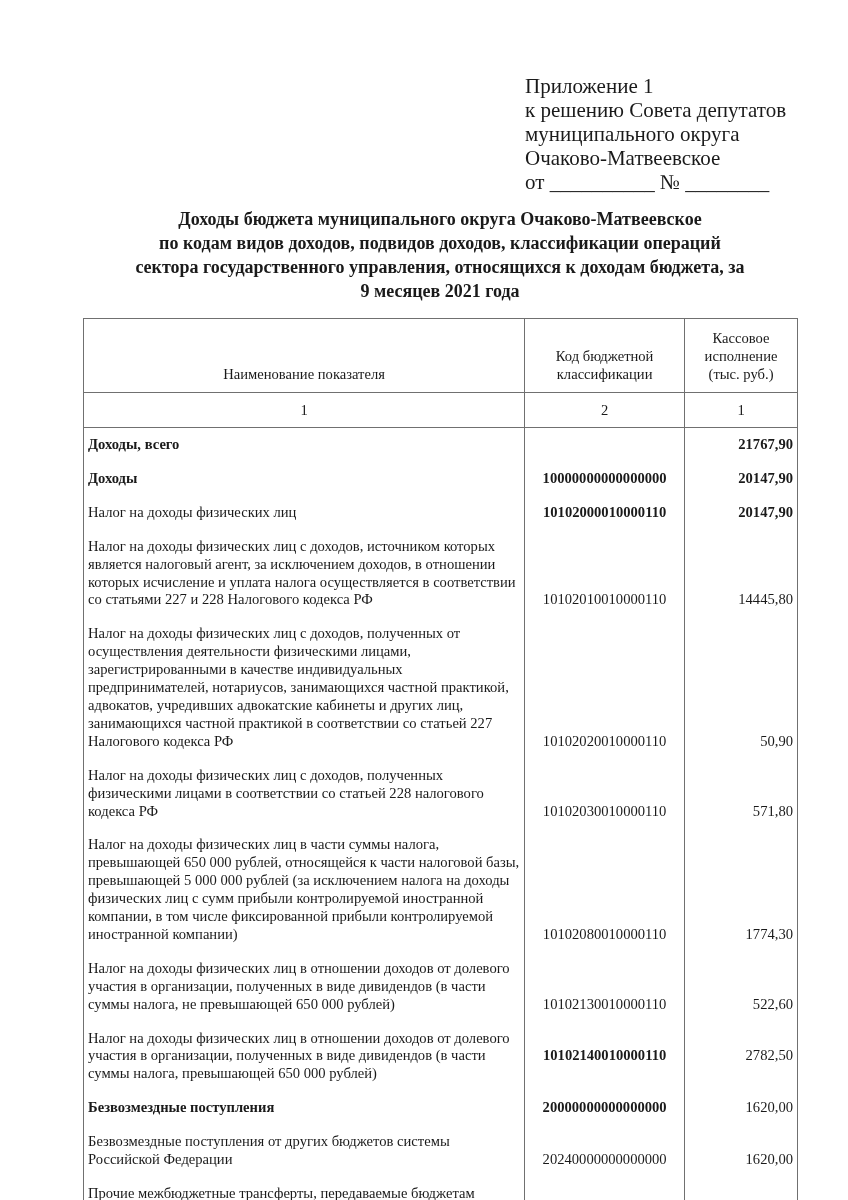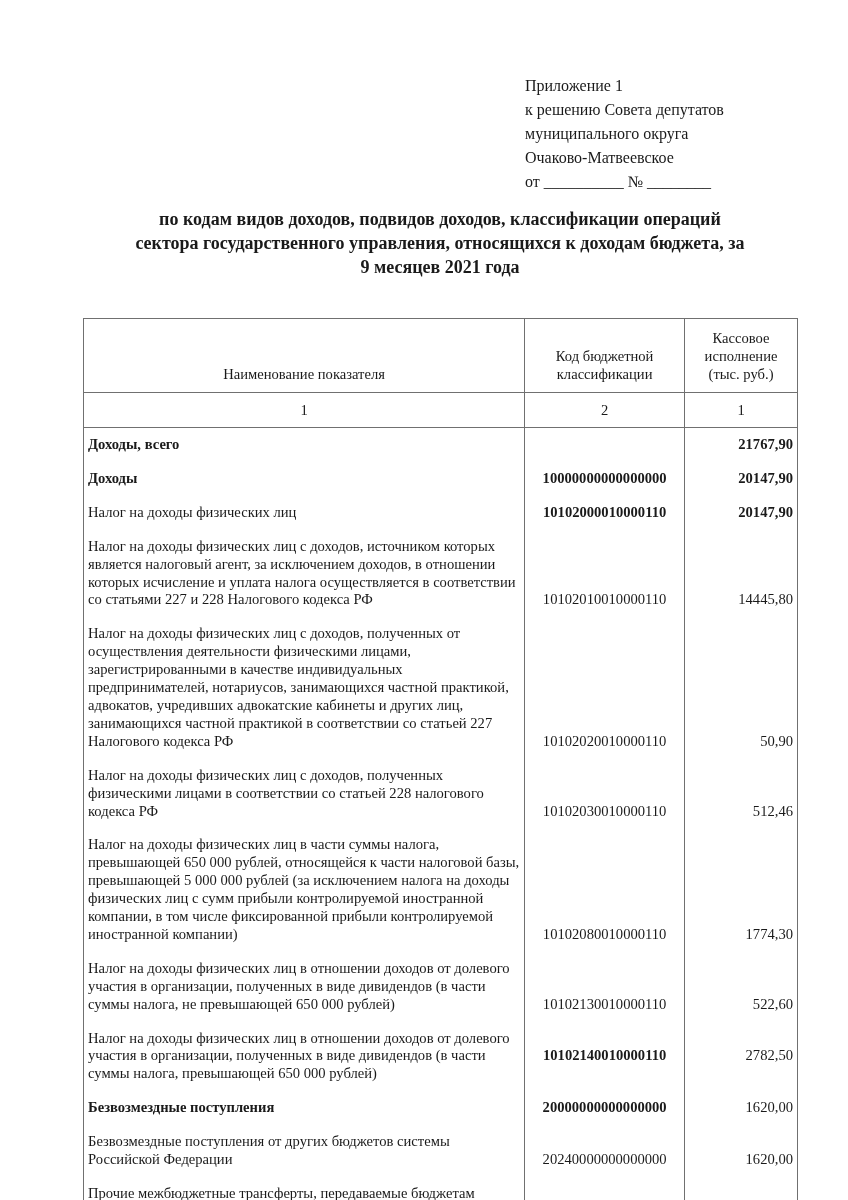--- a/index.html
+++ b/index.html
@@ -1,18 +1,18 @@
 <!DOCTYPE html>
 <html><head>
 <meta charset="utf-8">
 <style>
   html, body { margin: 0; padding: 0; background: #ffffff; }
   body { width: 848px; height: 1200px; position: relative; overflow: hidden;
          font-family: "Liberation Serif", "DejaVu Serif", serif; color: #1a1a1a; }
-  .appendix { position: absolute; left: 525px; top: 74px; font-size: 16px; line-height: 24px; }
+  .appendix { position: absolute; left: 525px; top: 74px; font-size: 21px; line-height: 24px; }
   .appendix div { white-space: nowrap; }
   .title { position: absolute; left: 84px; top: 207px; width: 712px; text-align: center;
            font-weight: bold; font-size: 18px; line-height: 24px; }
   .title div { white-space: nowrap; }
   table.report { position: absolute; left: 83px; top: 318px; width: 715px;
                  border-collapse: collapse; font-size: 14.6px; line-height: 17.9px; }
   table.report td, table.report th { padding: 8px 4px; vertical-align: bottom; }
   table.report col.c1 { width: 442px; }
   table.report col.c2 { width: 160px; }
   table.report col.c3 { width: 113px; }
@@ -30,20 +30,21 @@
 
 <div class="appendix">
   <div>Приложение 1</div>
   <div>к решению Совета депутатов</div>
   <div>муниципального округа</div>
   <div>Очаково-Матвеевское</div>
   <div>от __________ № ________</div>
 </div>
 
 <div class="title">
+  <div>Доходы бюджета муниципального округа Очаково-Матвеевское</div>
   <div>по кодам видов доходов, подвидов доходов, классификации операций</div>
   <div>сектора государственного управления, относящихся к доходам бюджета, за</div>
   <div>9 месяцев 2021 года</div>
 </div>
 
 <table class="report">
   <colgroup>
       <col class="c1">
       <col class="c2">
       <col class="c3">
@@ -82,21 +83,21 @@
         <td class="amt">14445,80</td>
       </tr>
       <tr>
         <td class="">Налог на доходы физических лиц с доходов, полученных от осуществления деятельности физическими лицами, зарегистрированными в качестве индивидуальных предпринимателей, нотариусов, занимающихся частной практикой, адвокатов, учредивших адвокатские кабинеты и других лиц, занимающихся частной практикой в соответствии со статьей 227 Налогового кодекса РФ</td>
         <td class="code">10102020010000110</td>
         <td class="amt">50,90</td>
       </tr>
       <tr>
         <td class="">Налог на доходы физических лиц с доходов, полученных физическими лицами в соответствии со статьей 228 налогового кодекса РФ</td>
         <td class="code">10102030010000110</td>
-        <td class="amt">512,46</td>
+        <td class="amt">571,80</td>
       </tr>
       <tr>
         <td class="">Налог на доходы физических лиц в части суммы налога, превышающей 650 000 рублей, относящейся к части налоговой базы, превышающей 5 000 000 рублей (за исключением налога на доходы физических лиц с сумм прибыли контролируемой иностранной компании, в том числе фиксированной прибыли контролируемой иностранной компании)</td>
         <td class="code">10102080010000110</td>
         <td class="amt">1774,30</td>
       </tr>
       <tr>
         <td class="">Налог на доходы физических лиц в отношении доходов от долевого участия в организации, полученных в виде дивидендов (в части суммы налога, не превышающей 650 000 рублей)</td>
         <td class="code">10102130010000110</td>
         <td class="amt">522,60</td>

